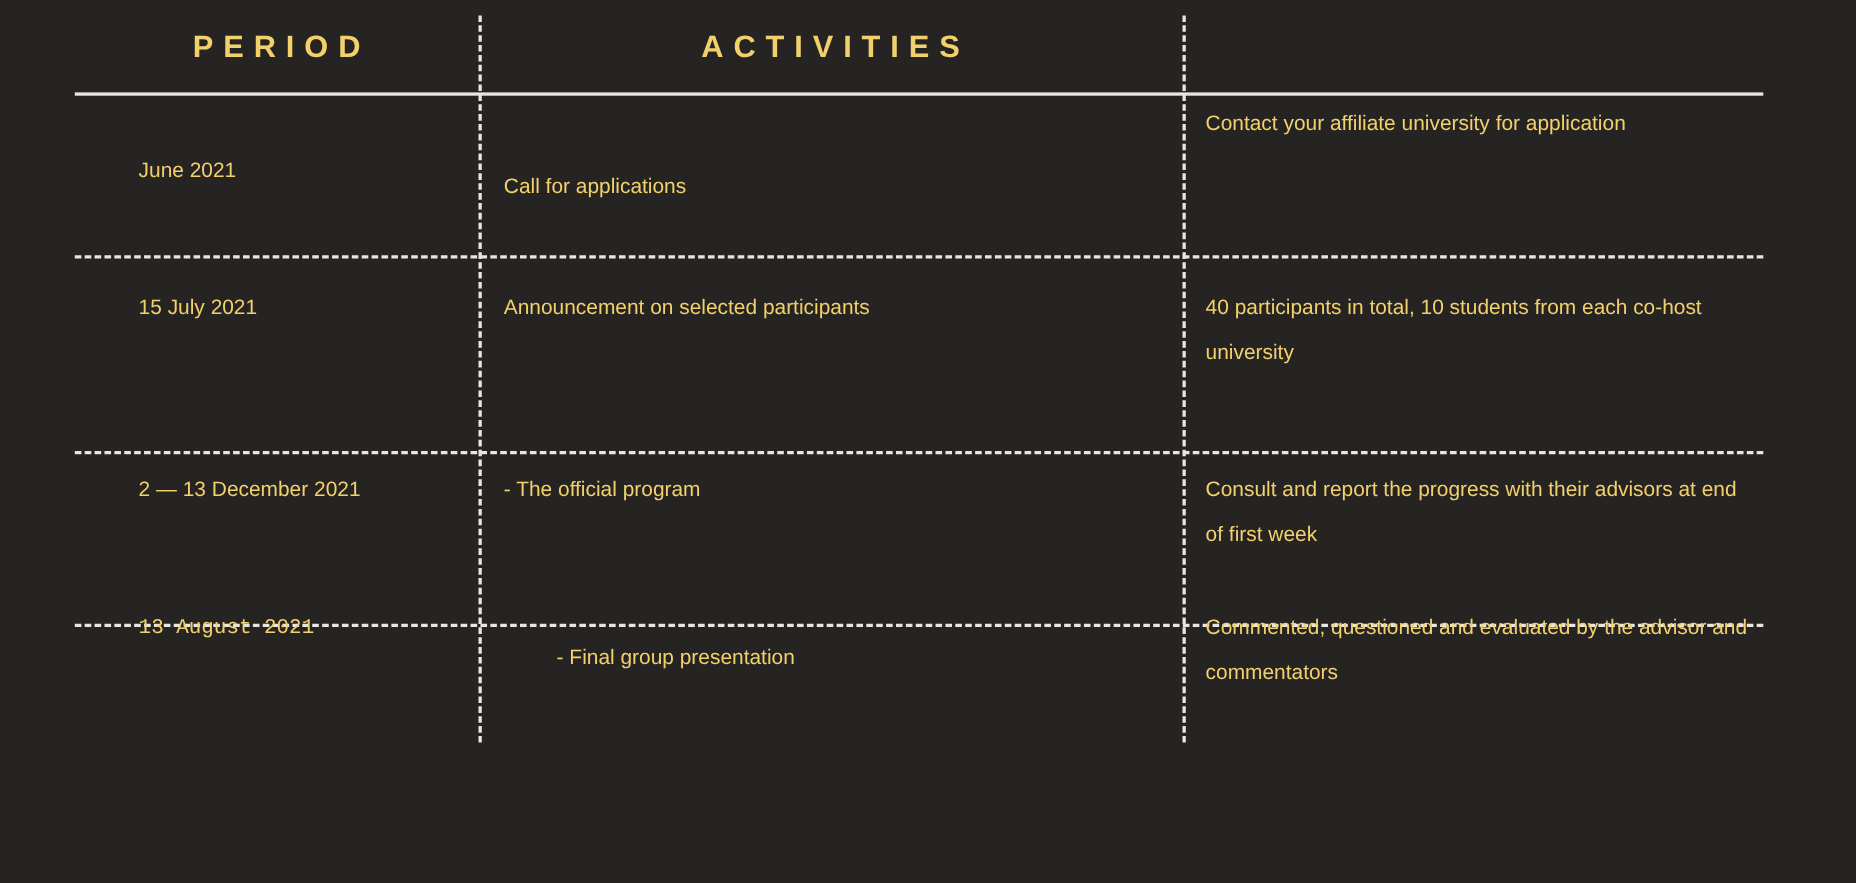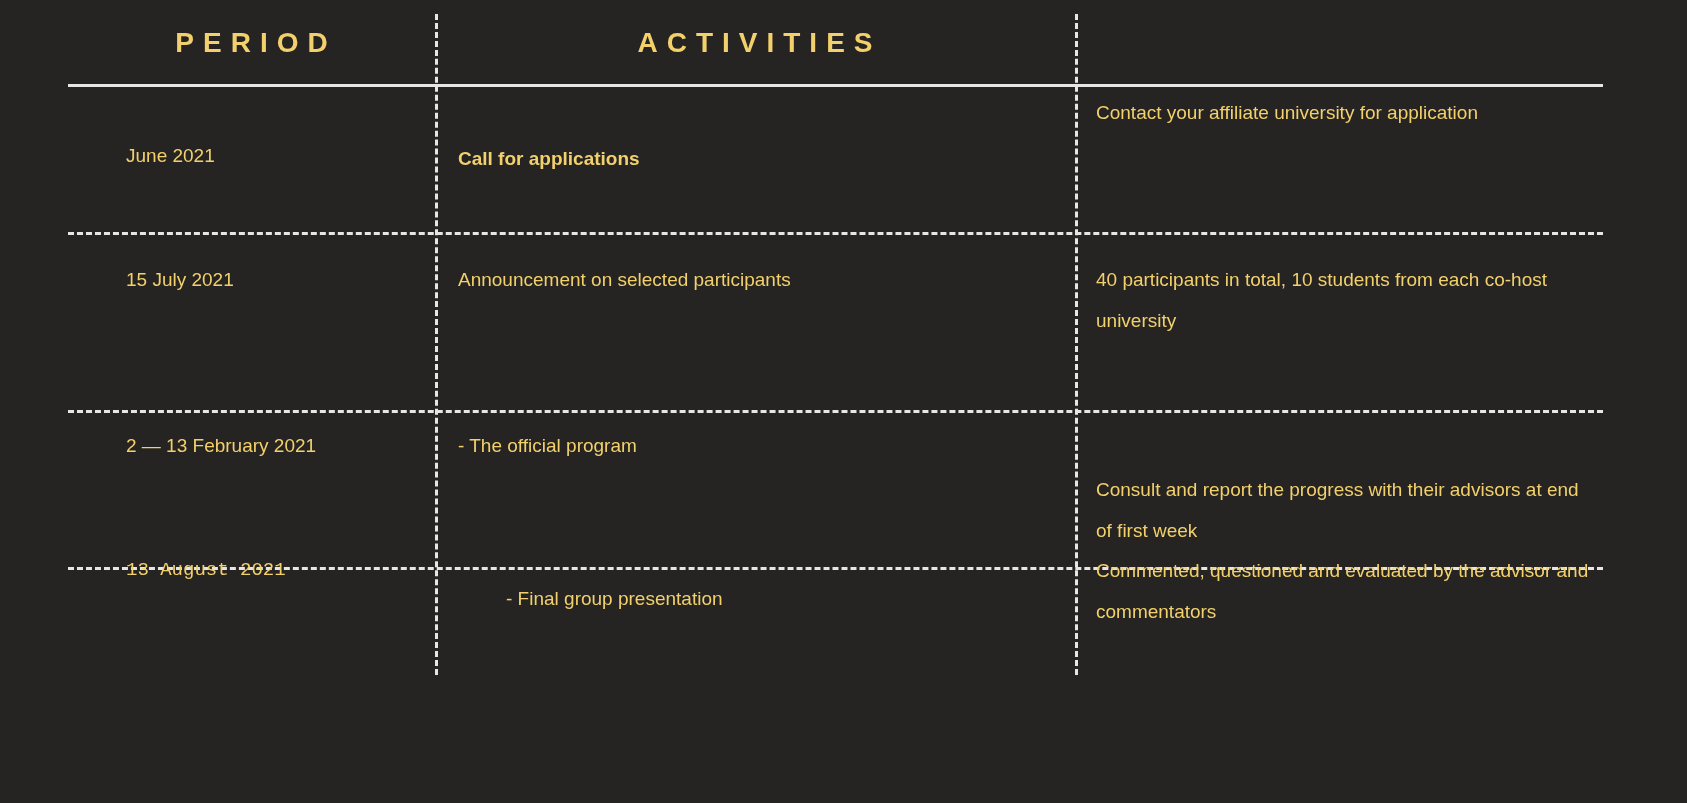--- a/index.html
+++ b/index.html
@@ -98,30 +98,30 @@
     color: #f2d06b;
     font-weight: 400;
   }
 
   .cell-period   { left: 22px;   width: 330px; margin-left: 36px; }
   .cell-activity { left: 390px;  width: 600px; }
   .cell-remarks  { left: 1028px; width: 500px; }
 
   
   .r1 .cell-period   { top: 135px; }
-  .r1 .cell-activity { top: 138px; font-weight: bold; }
+  .r1 .cell-activity { top: 149px; }
   .r1 .cell-remarks  { top: 92px;  }
 
   .r2 .cell-period   { top: 259px; }
   .r2 .cell-activity { top: 259px; }
   .r2 .cell-remarks  { top: 259px; }
 
   .r3 .cell-period   { top: 425px; }
   .r3 .cell-activity { top: 425px; }
-  .r3 .cell-remarks  { top: 425px; margin-top: 44px; }
+  .r3 .cell-remarks  { top: 425px; }
 
   .r4 .cell-period   { top: 550px; font-family: Liberation Mono, monospace; }
   .r4 .cell-activity { top: 578px; margin-left: 48px; }
   .r4 .cell-remarks  { top: 550px; }
 </style>
 </head>
 <body>
 
 <div class="slide">
 
@@ -147,21 +147,21 @@
       <div class="cell cell-remarks">Contact your affiliate university for application</div>
     </div>
 
     <div class="r2">
       <div class="cell cell-period">15 July 2021</div>
       <div class="cell cell-activity">Announcement on selected participants</div>
       <div class="cell cell-remarks">40 participants in total, 10 students from each co-host university</div>
     </div>
 
     <div class="r3">
-      <div class="cell cell-period">2 — 13 February 2021</div>
+      <div class="cell cell-period">2 — 13 December 2021</div>
       <div class="cell cell-activity">- The official program</div>
       <div class="cell cell-remarks">Consult and report the progress with their advisors at end of first week</div>
     </div>
 
     <div class="r4">
       <div class="cell cell-period">13 August 2021</div>
       <div class="cell cell-activity">- Final group presentation</div>
       <div class="cell cell-remarks">Commented, questioned and evaluated by the advisor and commentators</div>
     </div>
 

